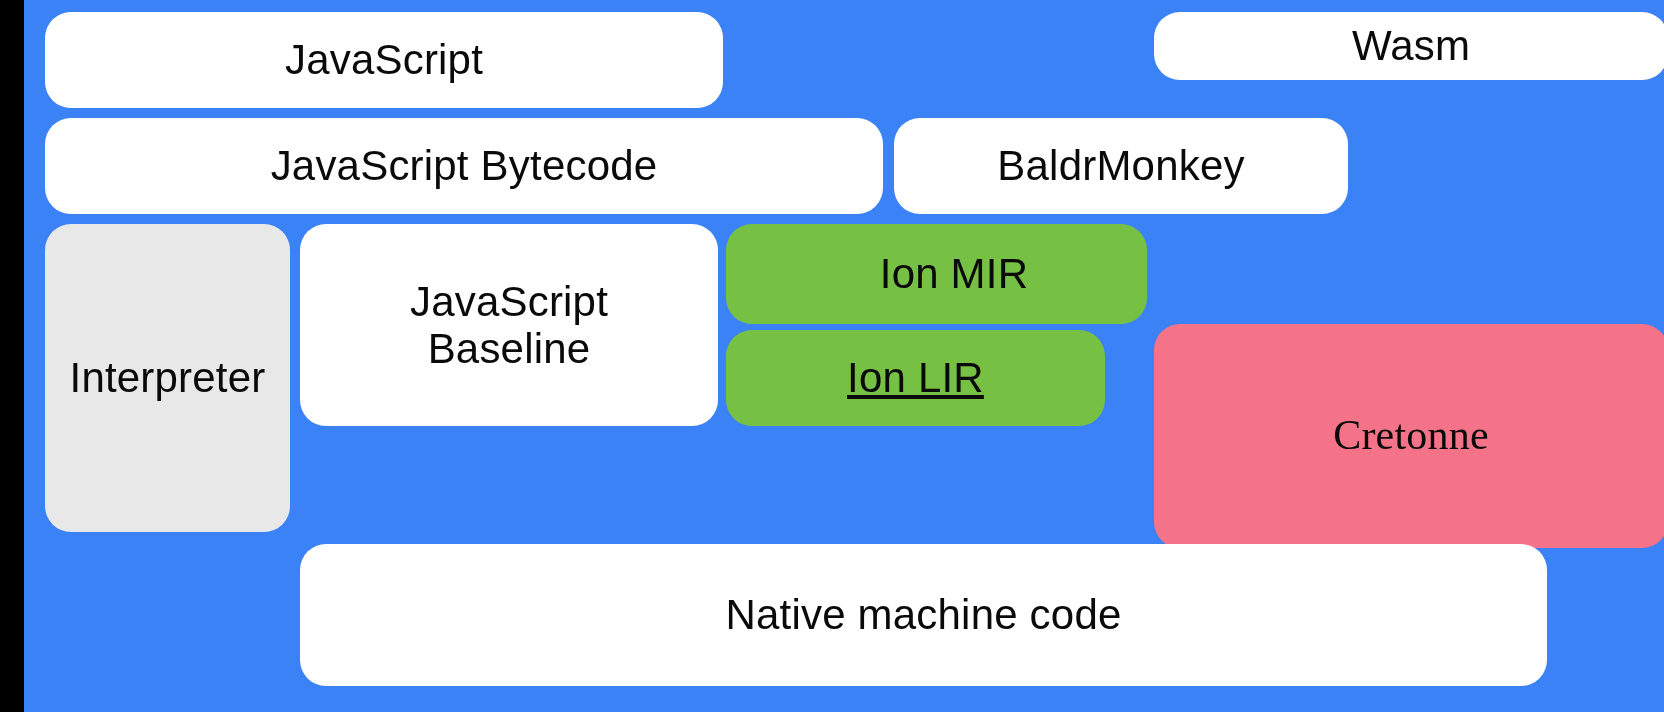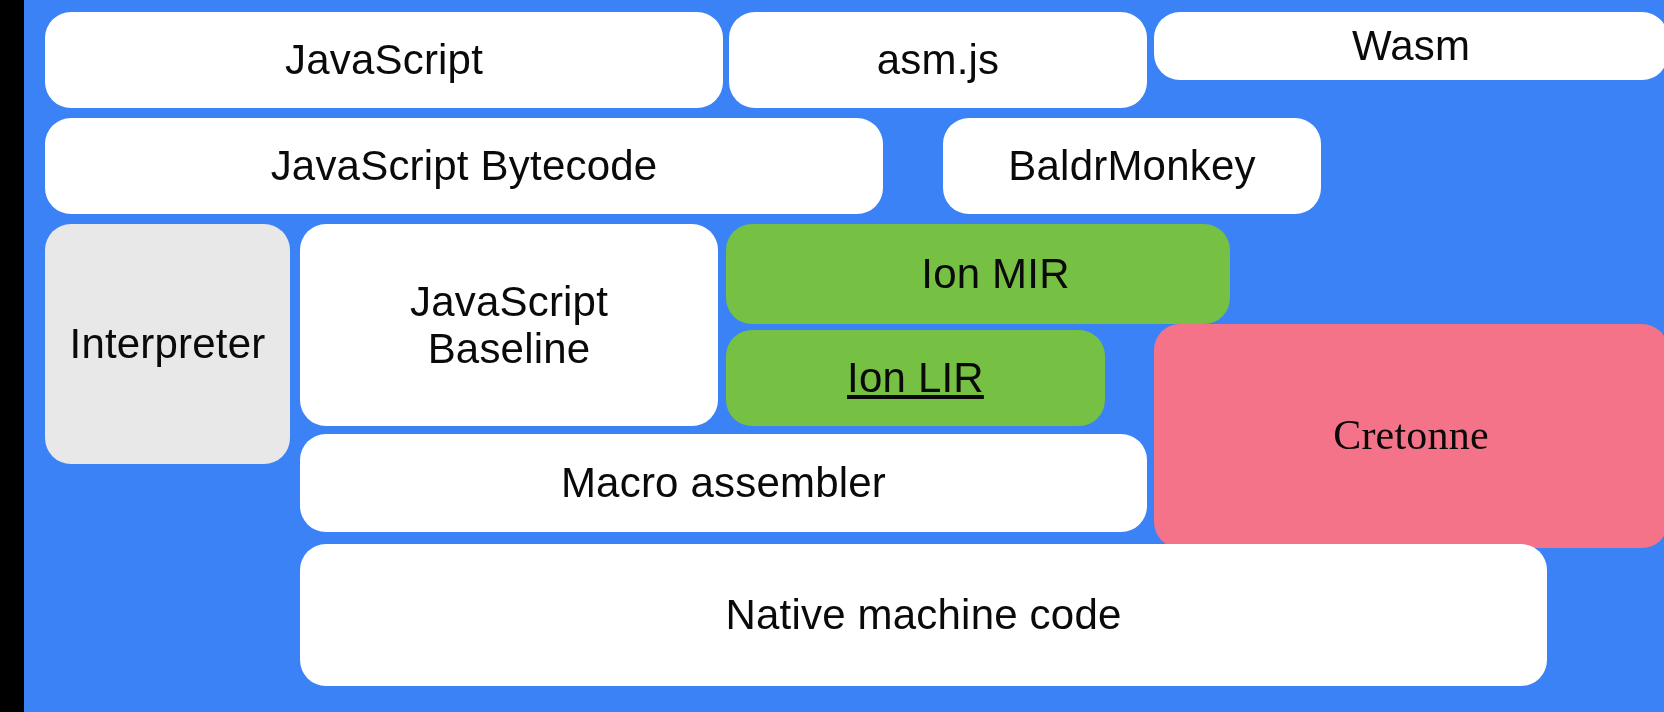--- a/index.html
+++ b/index.html
@@ -30,25 +30,23 @@
     letter-spacing: 0.2px;
     white-space: pre-line;
     background: #ffffff;
   }
 </style>
 </head>
 <body>
 
 <div id="stage">
     <div class="node" style="left: 21px; top: 12px; width: 678px; height: 96px; background: rgb(255, 255, 255); color: rgb(10, 10, 10);">JavaScript</div>
-    <div class="node" style="left: 705px; top: 12px; width: 418px; height: 96px; background: rgb(255, 255, 255); color: rgb(10, 10, 10);">asm.js</div>
     <div class="node" style="left: 1130px; top: 12px; width: 514px; height: 68px; background: rgb(255, 255, 255); color: rgb(10, 10, 10);">Wasm</div>
     <div class="node" style="left: 21px; top: 118px; width: 838px; height: 96px; background: rgb(255, 255, 255); color: rgb(10, 10, 10);">JavaScript Bytecode</div>
-    <div class="node" style="left: 919px; top: 118px; width: 378px; height: 96px; background: rgb(255, 255, 255); color: rgb(10, 10, 10);">BaldrMonkey</div>
-    <div class="node" style="left: 21px; top: 224px; width: 245px; height: 240px; background: rgb(232, 232, 232); color: rgb(10, 10, 10);">Interpreter</div>
+    <div class="node" style="left: 870px; top: 118px; width: 454px; height: 96px; background: rgb(255, 255, 255); color: rgb(10, 10, 10);">BaldrMonkey</div>
+    <div class="node" style="left: 21px; top: 224px; width: 245px; height: 308px; background: rgb(232, 232, 232); color: rgb(10, 10, 10);">Interpreter</div>
     <div class="node" style="left: 276px; top: 224px; width: 418px; height: 202px; background: rgb(255, 255, 255); color: rgb(10, 10, 10);">JavaScript
 Baseline</div>
-    <div class="node" style="left: 702px; top: 224px; width: 504px; height: 100px; background: rgb(118, 192, 67); color: rgb(10, 10, 10); padding-left: 35px;">Ion MIR</div>
+    <div class="node" style="left: 702px; top: 224px; width: 421px; height: 100px; background: rgb(118, 192, 67); color: rgb(10, 10, 10); padding-left: 35px;">Ion MIR</div>
     <div class="node" style="left: 702px; top: 330px; width: 379px; height: 96px; background: rgb(118, 192, 67); color: rgb(10, 10, 10); text-decoration: underline;">Ion LIR</div>
-    <div class="node" style="left: 276px; top: 434px; width: 847px; height: 98px; background: rgb(255, 255, 255); color: rgb(10, 10, 10);">Macro assembler</div>
     <div class="node" style="left: 1130px; top: 324px; width: 514px; height: 224px; background: rgb(245, 115, 136); color: rgb(10, 10, 10); font-family: Liberation Serif, serif;">Cretonne</div>
     <div class="node" style="left: 276px; top: 544px; width: 1247px; height: 142px; background: rgb(255, 255, 255); color: rgb(10, 10, 10);">Native machine code</div>
   </div>
 
 </body></html>

